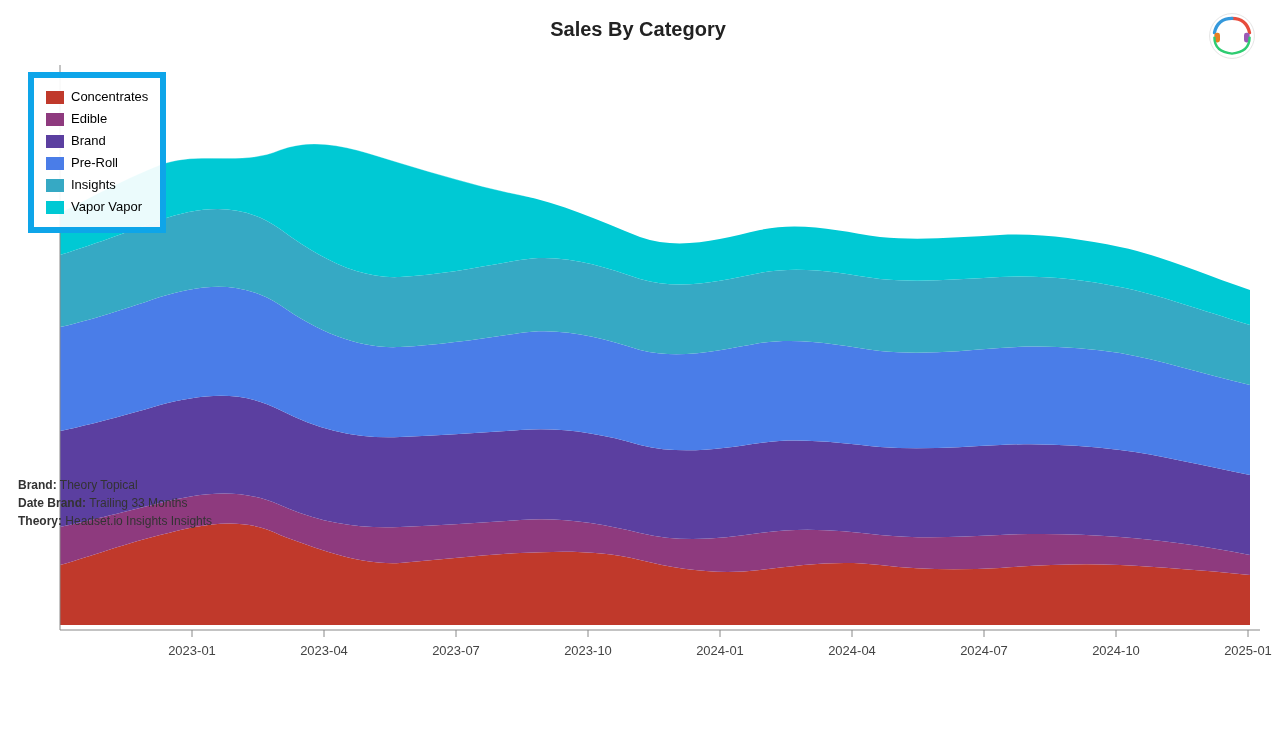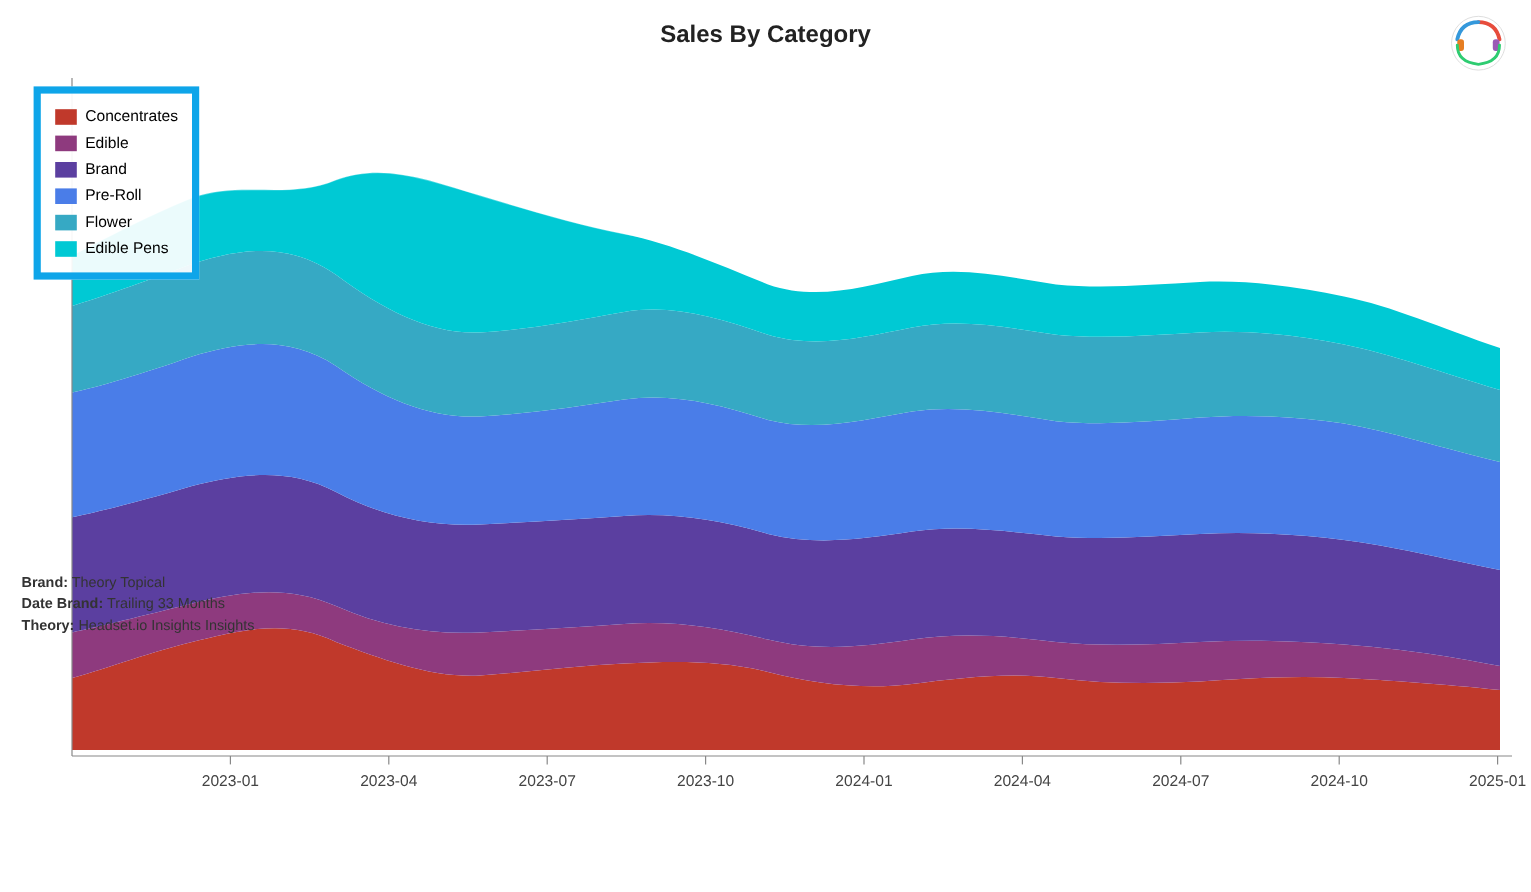--- a/index.html
+++ b/index.html
@@ -129,25 +129,25 @@
       <div class="legend-item">
         <span class="legend-swatch" style="background-color: rgb(91, 63, 160);"></span>
         <span>Brand</span>
       </div>
       <div class="legend-item">
         <span class="legend-swatch" style="background-color: rgb(74, 125, 232);"></span>
         <span>Pre-Roll</span>
       </div>
       <div class="legend-item">
         <span class="legend-swatch" style="background-color: rgb(54, 169, 196);"></span>
-        <span>Flower</span>
+        <span>Insights</span>
       </div>
       <div class="legend-item">
         <span class="legend-swatch" style="background-color: rgb(0, 201, 212);"></span>
-        <span>Edible Pens</span>
+        <span>Vapor Vapor</span>
       </div>
     </div>
 
   <svg class="svg-chart" viewBox="0 0 1276 630" preserveAspectRatio="none" xmlns="http://www.w3.org/2000/svg">
 
     <path d="M60,570 
          L60,510 C80,505 120,490 160,480 C200,470 240,460 280,480 C320,495 360,510 400,508 C440,505 480,500 520,498 C560,496 600,495 640,505 C680,515 720,520 760,515 C800,510 840,505 880,510 C920,515 960,515 1000,513 C1040,510 1080,508 1120,510 C1160,512 1200,515 1250,520
          L1250,570 Z" fill="#c0392b" opacity="1"></path>
 
     <path d="M60,510 C80,505 120,490 160,480 C200,470 240,460 280,480 C320,495 360,510 400,508 C440,505 480,500 520,498 C560,496 600,495 640,505 C680,515 720,520 760,515 C800,510 840,505 880,510 C920,515 960,515 1000,513 C1040,510 1080,508 1120,510 C1160,512 1200,515 1250,520

